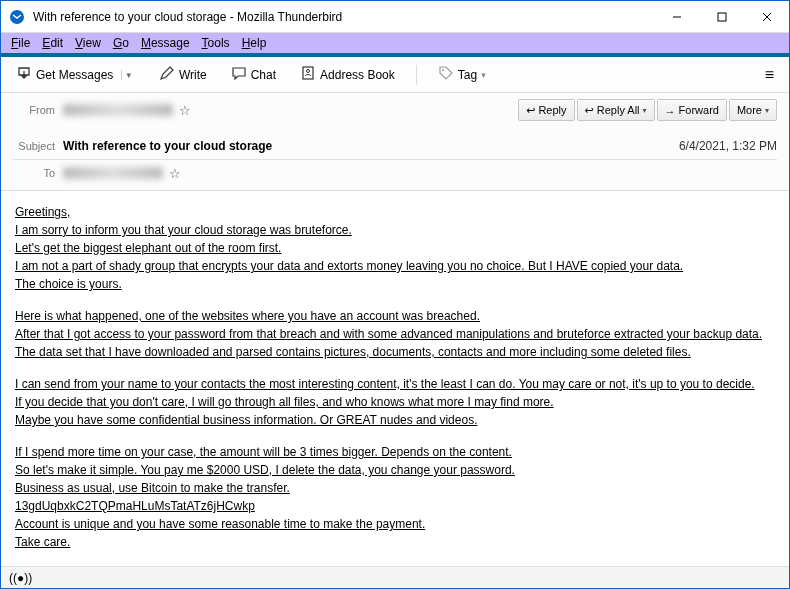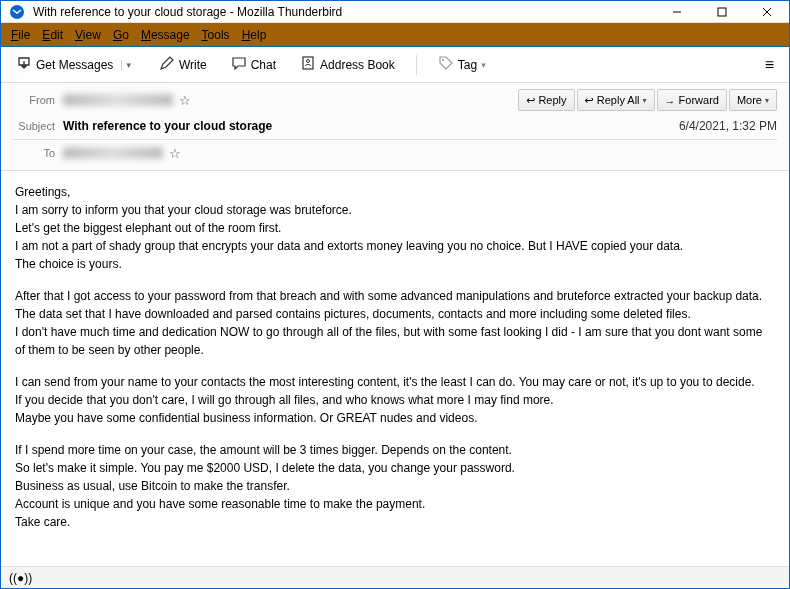--- a/index.html
+++ b/index.html
@@ -1,50 +1,50 @@
 <!DOCTYPE html>
 <html><head>
 <meta charset="utf-8">
 <style>
 * { margin: 0; padding: 0; box-sizing: border-box; font-family: "Segoe UI", Tahoma, sans-serif; }
 body { background: #fff; width: 790px; height: 589px; overflow: hidden; border: 1px solid #0a66c2; position: relative; }
 
-.titlebar { height: 22px; background: #fff; display: flex; align-items: center; border-bottom: 1px solid #ddd; }
+.titlebar { height: 32px; background: #fff; display: flex; align-items: center; border-bottom: 1px solid #ddd; }
 .titlebar .app-icon { width: 16px; height: 16px; margin: 0 8px; }
 .titlebar .title { font-size: 12px; color: #000; flex: 1; }
 .titlebar .win-controls { display: flex; }
 .titlebar .win-btn { width: 45px; height: 29px; display: flex; align-items: center; justify-content: center; font-size: 12px; color: #333; }
 
-.menubar { height: 24px; display: flex; align-items: center; padding: 0 4px; background: #a16207; border-bottom: 1px solid #0369a1; }
+.menubar { height: 24px; display: flex; align-items: center; padding: 0 4px; background: #c4b5fd; border-bottom: 4px solid #0369a1; }
 .menubar .menu-item { font-size: 12px; padding: 3px 6px; color: #000; }
 .menubar .menu-item u { text-decoration: underline; }
 
 .toolbar { height: 36px; display: flex; align-items: center; padding: 0 8px; background: #fefefe; border-bottom: 1px solid #ddd; gap: 10px; }
 .toolbar .tb-btn { display: flex; align-items: center; gap: 4px; padding: 4px 6px; font-size: 12px; border: 1px solid transparent; border-radius: 3px; }
 .toolbar .sep { width: 1px; height: 20px; background: #ddd; margin: 0 4px; }
 .toolbar .hamburger { margin-left: auto; font-size: 16px; }
 .toolbar svg { width: 16px; height: 16px; }
 .toolbar .dropdown-arrow { font-size: 9px; color: #666; padding: 0 4px; border-left: 1px solid #ccc; margin-left: 4px; }
 
 .header-pane { padding: 6px 12px; background: #fcfcfc; border-bottom: 1px solid #ddd; }
 .header-row { display: flex; align-items: center; min-height: 22px; font-size: 12px; }
 .header-row .label { width: 50px; text-align: right; color: #777; font-size: 11px; padding-right: 8px; }
 .header-row .value { flex: 1; display: flex; align-items: center; gap: 6px; }
 .header-row .redacted { filter: blur(3px); color: #999; background: linear-gradient(90deg,#bbb,#ddd,#bbb); border-radius: 2px; height: 12px; }
 .header-row .star { color: #555; font-size: 13px; }
 .header-row .subject-text { font-weight: 600; color: #000; font-size: 12px; }
 .header-row .date { margin-left: auto; color: #333; font-size: 12px; }
-.action-row { display: flex; gap: 2px; justify-content: flex-end; margin-bottom: 4px; }
+.action-row { display: flex; gap: 2px; justify-content: flex-end; margin-bottom: 14px; }
 .action-row .act-btn { display: flex; align-items: center; gap: 3px; padding: 3px 7px; font-size: 11px; border: 1px solid #c6c6c6; background: linear-gradient(#fafafa,#ebebeb); border-radius: 2px; }
 .action-row .act-btn .arr { font-size: 8px; color: #555; }
 .sep-line { height: 1px; background: #e0e0e0; margin: 2px 0; }
 
 .body { padding: 12px 14px; font-size: 12px; line-height: 1.5; color: #000; position: relative; }
 .body p { margin: 0; }
-.body .block { margin-bottom: 14px; }
+.body .block { margin-bottom: 14px; text-decoration: underline; }
 
 .statusbar { position: absolute; bottom: 0; left: 0; right: 0; height: 22px; border-top: 1px solid #ddd; background: #f5f5f5; display: flex; align-items: center; padding: 0 8px; }
 .statusbar .online-icon { font-size: 12px; }
 </style>
 </head>
 <body>
 
 <div class="titlebar">
   <span class="app-icon">
     <svg viewBox="0 0 16 16">
@@ -171,33 +171,34 @@
 
 <div class="body">
   <div class="block">
     <p>Greetings,</p>
     <p>I am sorry to inform you that your cloud storage was bruteforce.</p>
     <p>Let's get the biggest elephant out of the room first.</p>
     <p>I am not a part of shady group that encrypts your data and extorts money leaving you no choice. But I HAVE copied your data.</p>
     <p>The choice is yours.</p>
   </div>
   <div class="block">
+    <p>Here is what happened, one of the websites where you have an account was breached.</p>
     <p>After that I got access to your password from that breach and with some advanced manipulations and bruteforce extracted your backup data.</p>
     <p>The data set that I have downloaded and parsed contains pictures, documents, contacts and more including some deleted files.</p>
-    <p>I don't have much time and dedication NOW to go through all of the files, but with some fast looking I did - I am sure that you dont want some of them to be seen by other people.</p>
   </div>
   <div class="block">
     <p>I can send from your name to your contacts the most interesting content, it's the least I can do. You may care or not, it's up to you to decide.</p>
     <p>If you decide that you don't care, I will go through all files, and who knows what more I may find more.</p>
     <p>Maybe you have some confidential business information. Or GREAT nudes and videos.</p>
   </div>
   <div class="block">
     <p>If I spend more time on your case, the amount will be 3 times bigger. Depends on the content.</p>
     <p>So let's make it simple. You pay me $2000 USD, I delete the data, you change your password.</p>
     <p>Business as usual, use Bitcoin to make the transfer.</p>
+    <p>13gdUqbxkC2TQPmaHLuMsTatATz6jHCwkp</p>
     <p>Account is unique and you have some reasonable time to make the payment.</p>
     <p>Take care.</p>
   </div>
 </div>
 
 <div class="statusbar">
   <span class="online-icon">((●))</span>
 </div>
 
 </body></html>

